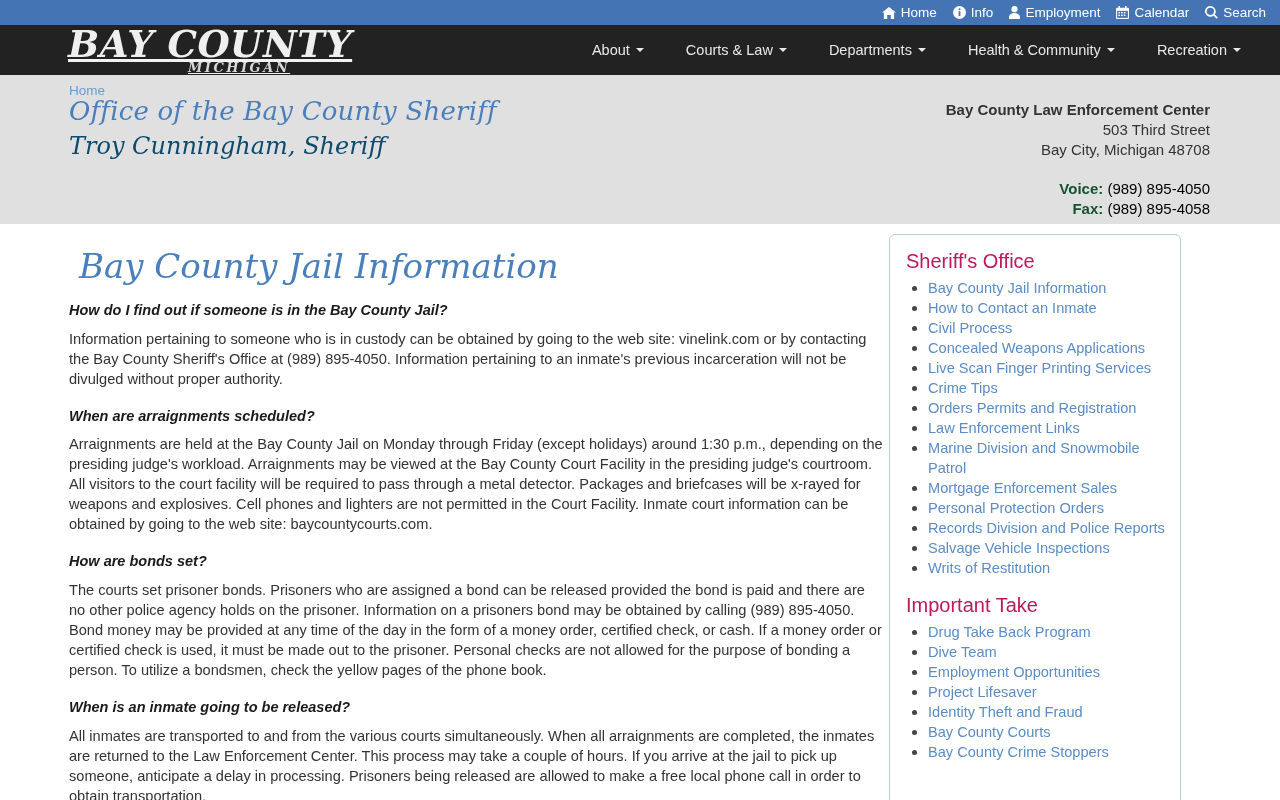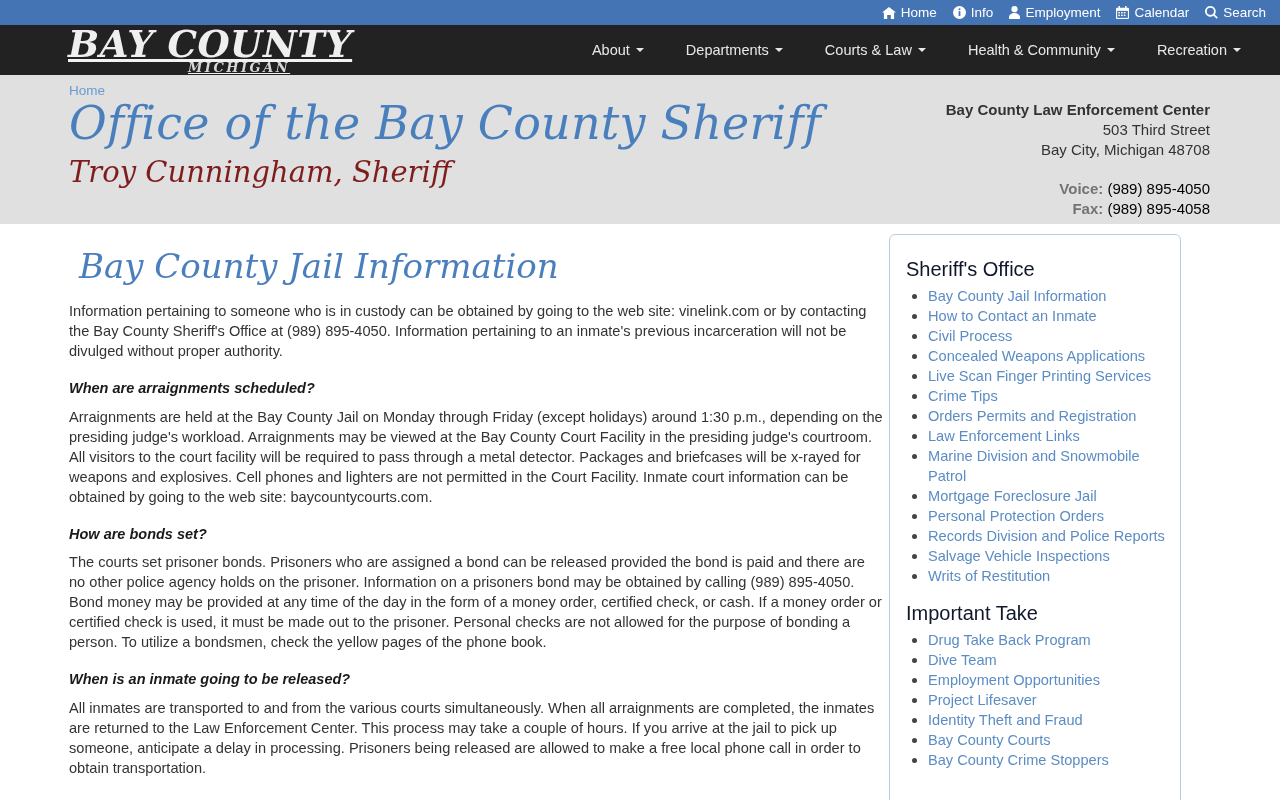--- a/index.html
+++ b/index.html
@@ -108,48 +108,48 @@
     text-decoration:none;
   }
   .titleleft {
     position:absolute;
     left:69px;
     top:22px;
   }
   .pagetitle {
     font-family:"DejaVu Serif", serif;
     font-style:italic;
-    font-size:46px;
+    font-size:26px;
     color:#4a7fbd;
     line-height:1.15;
     margin:0;
     font-weight:normal;
     letter-spacing:0.2px;
   }
   .pagesub {
     font-family:"DejaVu Serif", serif;
     font-style:italic;
-    font-size:29px;
-    color:#7f1d1d;
+    font-size:24px;
+    color:#0c4a6e;
     line-height:1.15;
     margin:6px 0 0 0;
     font-weight:normal;
   }
   .titleright {
     position:absolute;
     right:70px;
     top:25px;
     text-align:right;
     font-size:15px;
     line-height:20px;
     color:#333;
   }
   .titleright .addr1 { font-weight:bold; }
   .titleright .phones { margin-top:19px; }
-  .titleright .lbl { font-weight:bold; color:#737373; }
+  .titleright .lbl { font-weight:bold; color:#14532d; }
   .titleright a { color:#000000; text-decoration:none; }
 
   
   .content {
     display:flex;
     padding-top:10px;
   }
   .maincol {
     width:884px;
     padding:0 0 0 69px;
@@ -187,23 +187,23 @@
   .card {
     border:1px solid #b9cde0;
     border-radius:6px;
     width:292px;
     min-height:600px;
     padding:11px 14px 14px 14px;
     background:#fff;
   }
   .cardtitle {
     font-size:20px;
-    color:#0f172a;
+    color:#be185d;
     font-weight:normal;
-    margin:10px 0 4px 2px;
+    margin:2px 0 4px 2px;
     line-height:1.3;
   }
   .cardtitle.second { margin-top:14px; }
   .card ul {
     margin:0 0 0 0;
     padding-left:24px;
     list-style:disc;
   }
   .card li {
     color:#555;
@@ -281,25 +281,25 @@
   <a href="#" class="logo">
     <span class="l1">BAY COUNTY</span>
     <span class="l2">MICHIGAN</span>
   </a>
   <nav class="mainnav">
     <a href="#" class="navitem">
       <span>About</span>
       <i class="caret"></i>
     </a>
     <a href="#" class="navitem">
+      <span>Courts &amp; Law</span>
+      <i class="caret"></i>
+    </a>
+    <a href="#" class="navitem">
       <span>Departments</span>
-      <i class="caret"></i>
-    </a>
-    <a href="#" class="navitem">
-      <span>Courts &amp; Law</span>
       <i class="caret"></i>
     </a>
     <a href="#" class="navitem">
       <span>Health &amp; Community</span>
       <i class="caret"></i>
     </a>
     <a href="#" class="navitem">
       <span>Recreation</span>
       <i class="caret"></i>
     </a>
@@ -330,20 +330,21 @@
     </div>
   </div>
 </div>
 
 <div class="content">
 
   <div class="maincol">
     <h2 class="h1jail">Bay County Jail Information</h2>
 
     <div>
+      <p class="qhead">How do I find out if someone is in the Bay County Jail?</p>
       <p class="para">Information pertaining to someone who is in custody can be obtained by going to the web site: vinelink.com or by contacting the Bay County Sheriff's Office at (989) 895-4050. Information pertaining to an inmate's previous incarceration will not be divulged without proper authority.</p>
     </div>
     <div>
       <p class="qhead">When are arraignments scheduled?</p>
       <p class="para">Arraignments are held at the Bay County Jail on Monday through Friday (except holidays) around 1:30 p.m., depending on the presiding judge's workload. Arraignments may be viewed at the Bay County Court Facility in the presiding judge's courtroom. All visitors to the court facility will be required to pass through a metal detector. Packages and briefcases will be x-rayed for weapons and explosives. Cell phones and lighters are not permitted in the Court Facility.  Inmate court information can be obtained by going to the web site: baycountycourts.com.</p>
     </div>
     <div>
       <p class="qhead">How are bonds set?</p>
       <p class="para">The courts set prisoner bonds. Prisoners who are assigned a bond can be released provided the bond is paid and there are no other police agency holds on the prisoner. Information on a prisoners bond may be obtained by calling (989) 895-4050. Bond money may be provided at any time of the day in the form of a money order, certified check, or cash. If a money order or certified check is used, it must be made out to the prisoner. Personal checks are not allowed for the purpose of bonding a person. To utilize a bondsmen, check the yellow pages of the phone book.</p>
     </div>
@@ -359,21 +360,21 @@
       <ul>
         <li><a href="#">Bay County Jail Information</a></li>
         <li><a href="#">How to Contact an Inmate</a></li>
         <li><a href="#">Civil Process</a></li>
         <li><a href="#">Concealed Weapons Applications</a></li>
         <li><a href="#">Live Scan Finger Printing Services</a></li>
         <li><a href="#">Crime Tips</a></li>
         <li><a href="#">Orders Permits and Registration</a></li>
         <li><a href="#">Law Enforcement Links</a></li>
         <li><a href="#">Marine Division and Snowmobile Patrol</a></li>
-        <li><a href="#">Mortgage Foreclosure Jail</a></li>
+        <li><a href="#">Mortgage Enforcement Sales</a></li>
         <li><a href="#">Personal Protection Orders</a></li>
         <li><a href="#">Records Division and Police Reports</a></li>
         <li><a href="#">Salvage Vehicle Inspections</a></li>
         <li><a href="#">Writs of Restitution</a></li>
       </ul>
 
       <h3 class="cardtitle second">Important Take</h3>
       <ul>
         <li><a href="#">Drug Take Back Program</a></li>
         <li><a href="#">Dive Team</a></li>

